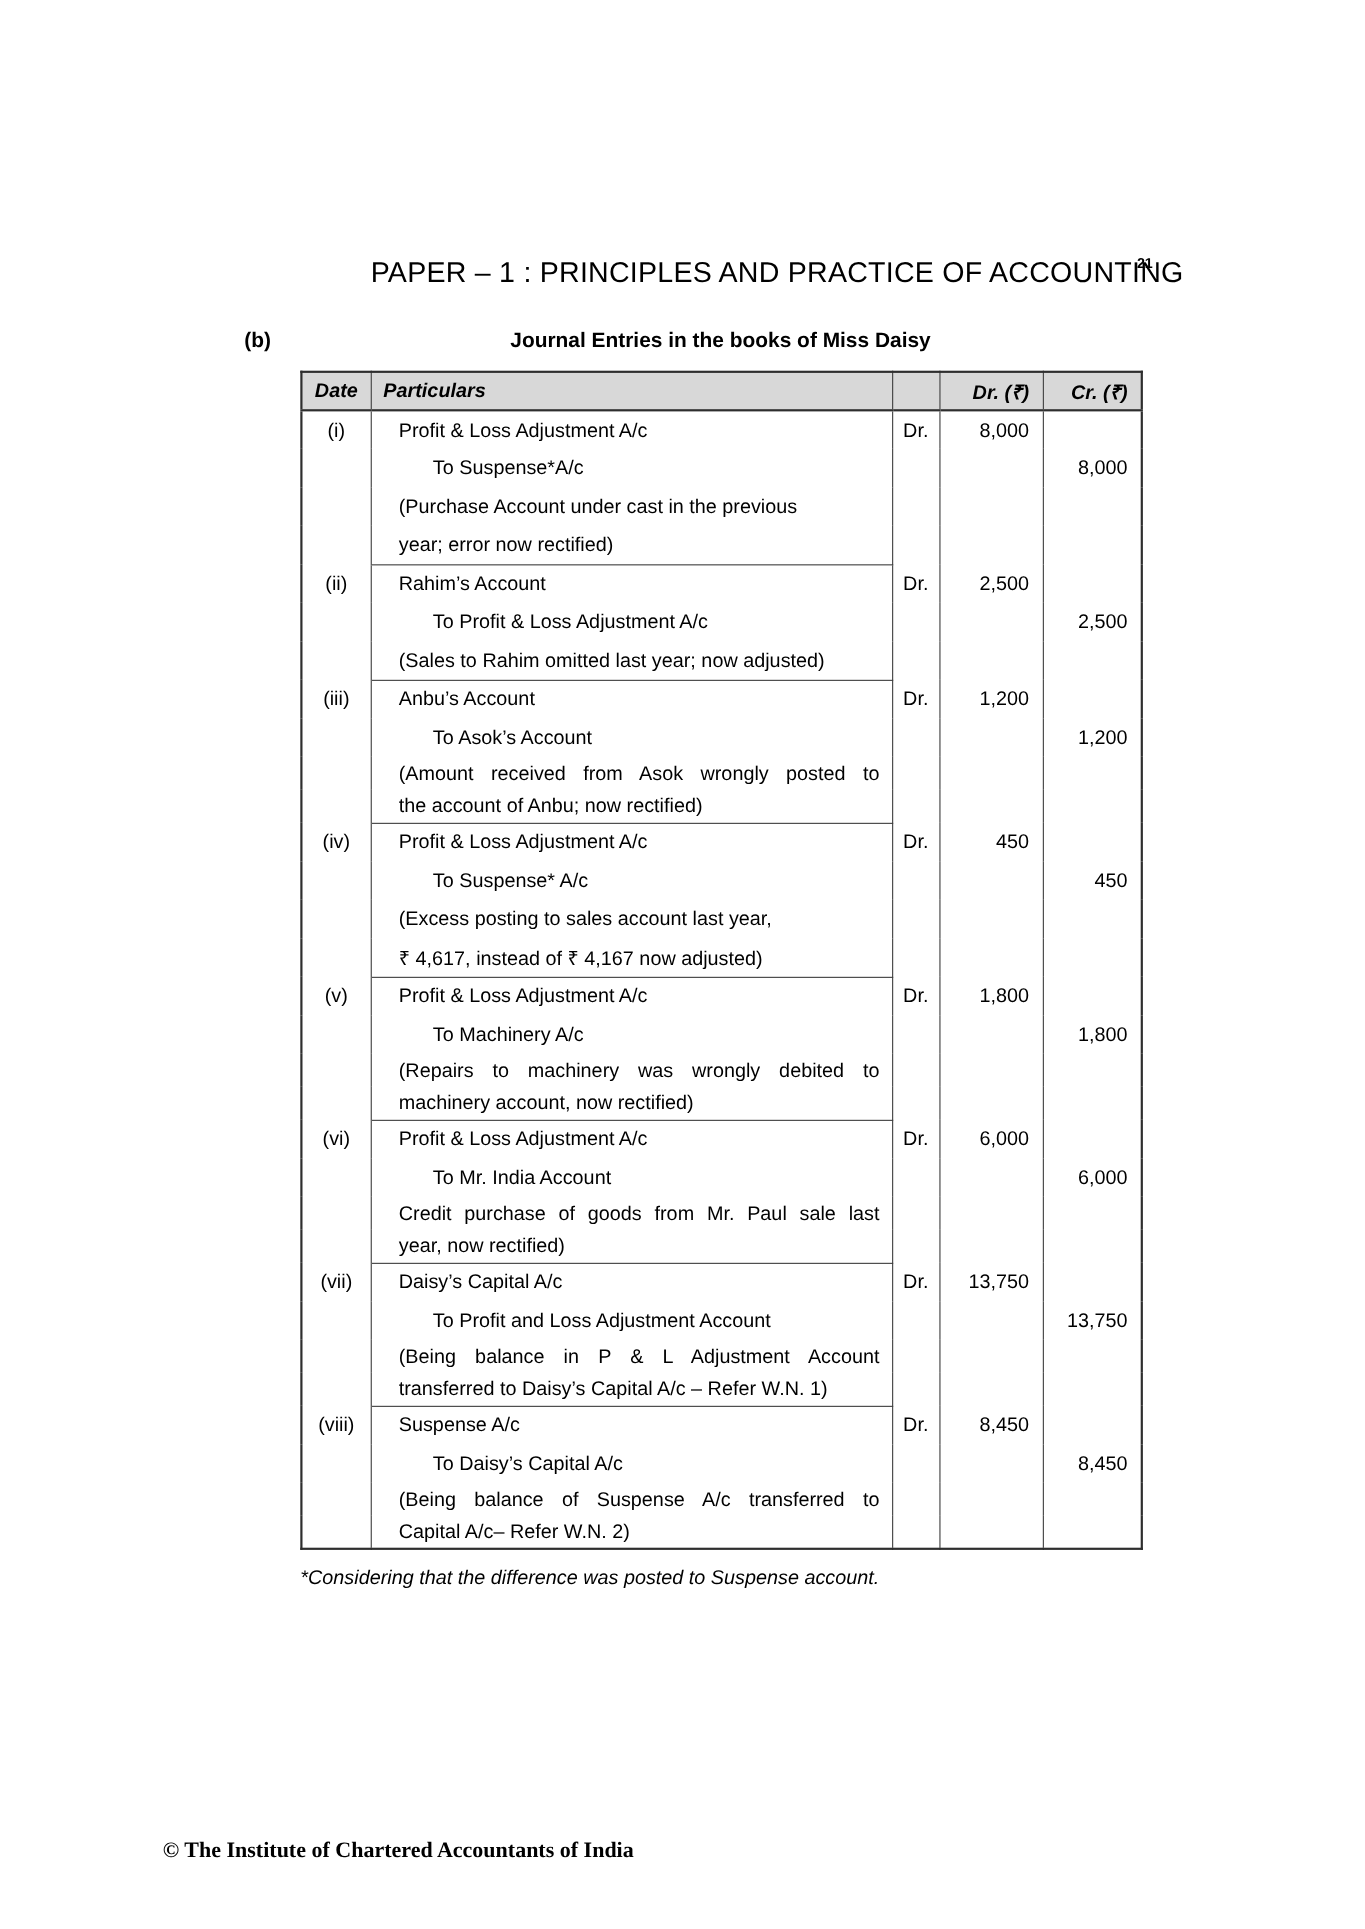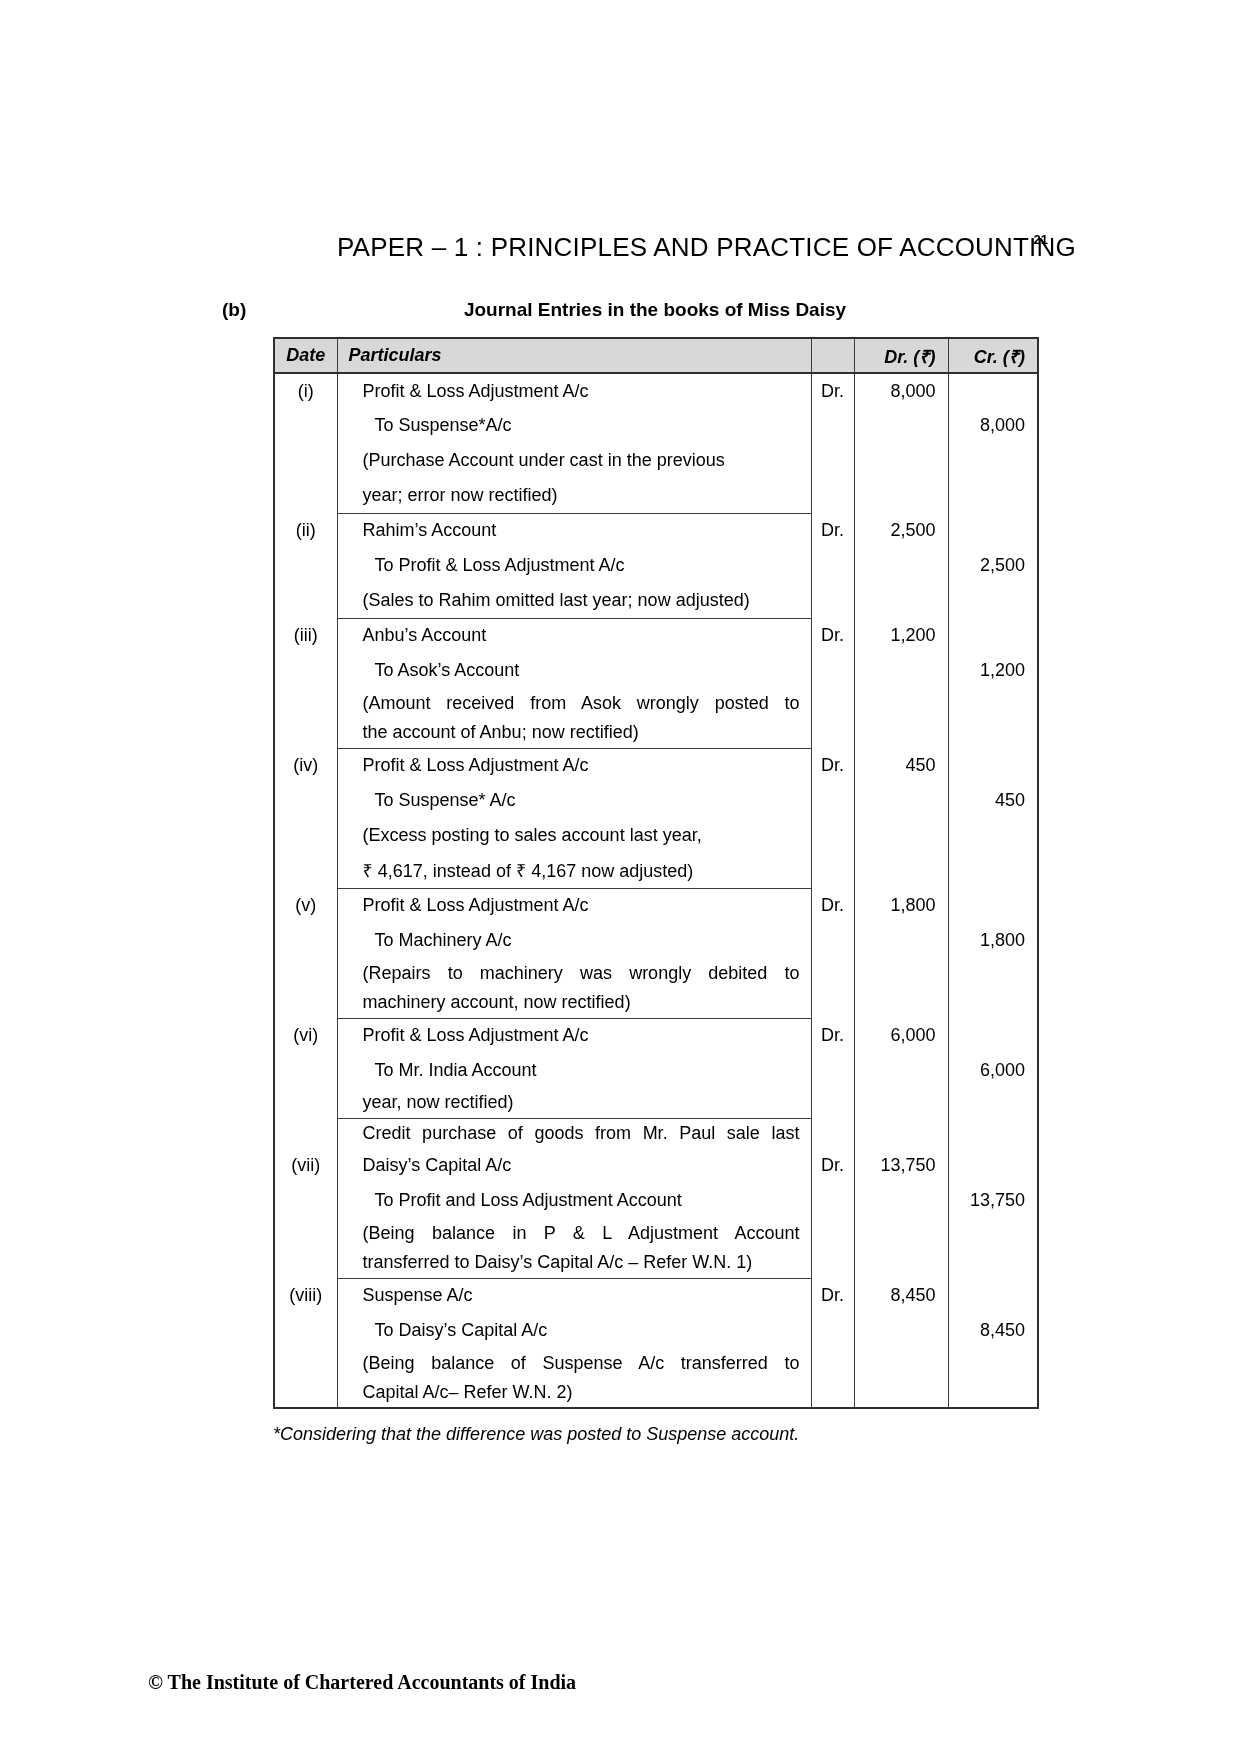--- a/index.html
+++ b/index.html
@@ -60,21 +60,21 @@
   th.c-date { text-align:center; }
   th.c-part { text-align:left; padding-left:11px; }
   th.c-dr, th.c-cr { text-align:right; padding-right:12px; }
 
   .c-date { border-right:1.5px solid #3c3c3c; text-align:center; }
   .c-part { border-right:1.5px solid #3c3c3c; padding-left:25px; padding-right:11px; }
   .c-ind  { border-right:1.5px solid #3c3c3c; text-align:center; }
   .c-dr   { border-right:1.5px solid #3c3c3c; text-align:right; padding-right:12px; }
   .c-cr   { text-align:right; padding-right:12px; }
 
-  td.credit { padding-left:37px; }
+  td.credit { padding-left:56px; }
   td.just   { text-align:justify; text-align-last:justify; }
   td.sep    { border-bottom:1.5px solid #3c3c3c; }
 
   
   .footnote {
     left:273px; top:1424px; width:720px;
     font-size:18px; font-style:italic;
   }
   .pg-footer {
     left:148px; top:1671px;
@@ -255,28 +255,28 @@
           </tr>
           <tr class="h-wide">
             <td class="c-date"></td>
             <td class="c-part credit">To Mr. India Account</td>
             <td class="c-ind"></td>
             <td class="c-dr"></td>
             <td class="c-cr">6,000</td>
           </tr>
           <tr class="h-tight">
             <td class="c-date"></td>
+            <td class="c-part just">Credit purchase of goods from Mr. Paul sale last</td>
+            <td class="c-ind"></td>
+            <td class="c-dr"></td>
+            <td class="c-cr"></td>
+          </tr>
+          <tr class="h-tight">
+            <td class="c-date"></td>
             <td class="c-part sep">year, now rectified)</td>
-            <td class="c-ind"></td>
-            <td class="c-dr"></td>
-            <td class="c-cr"></td>
-          </tr>
-          <tr class="h-tight">
-            <td class="c-date"></td>
-            <td class="c-part just">Credit purchase of goods from Mr. Paul sale last</td>
             <td class="c-ind"></td>
             <td class="c-dr"></td>
             <td class="c-cr"></td>
           </tr>
           <tr class="h-wide">
             <td class="c-date">(vii)</td>
             <td class="c-part">Daisy’s Capital A/c</td>
             <td class="c-ind">Dr.</td>
             <td class="c-dr">13,750</td>
             <td class="c-cr"></td>

